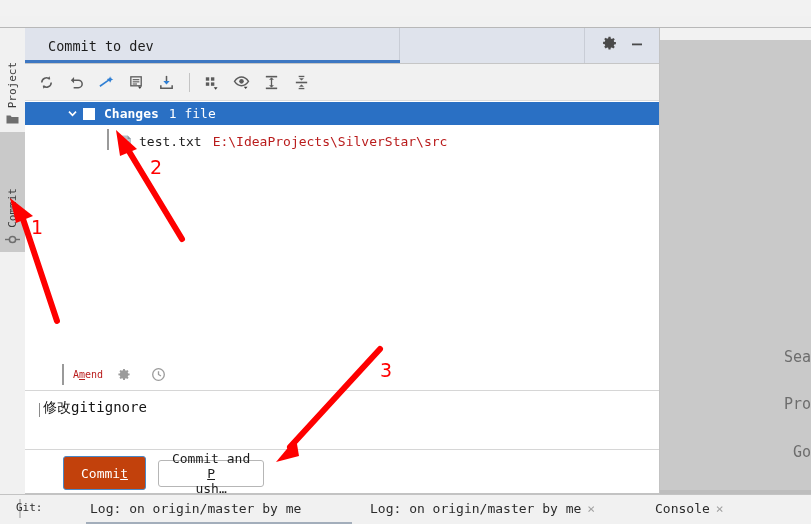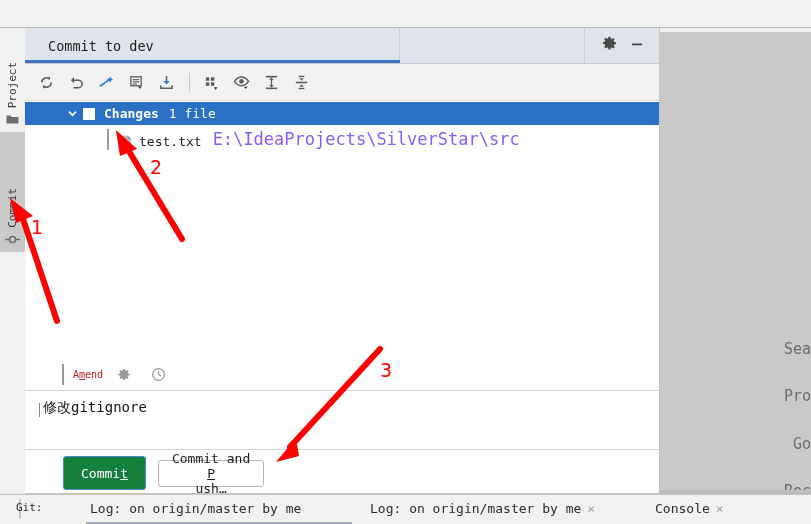--- a/index.html
+++ b/index.html
@@ -49,21 +49,21 @@
                display:flex;align-items:center;color:#ffffff;padding-left:36px;}
   .chev{width:22px;display:flex;align-items:center;justify-content:center;}
   .cb{width:12px;height:12px;border:1px solid #ffffff;background:#ffffff;box-sizing:border-box;}
   .cb-dark{width:12px;height:12px;border:1px solid #9a9a9a;background:#ffffff;box-sizing:border-box;}
   .row-changes .txt{font-size:13px;font-weight:bold;margin-left:9px;}
   .row-changes .cnt{font-size:13px;margin-left:10px;font-weight:normal;}
   .row-file{position:absolute;left:0;top:25px;width:635px;height:22px;display:flex;align-items:flex-end;}
   .row-file .cbwrap{margin-left:82px;}
   .file-ico{width:20px;display:flex;align-items:center;justify-content:center;margin-left:6px;}
   .fname{font-size:13px;color:#1d1d1d;margin-left:4px;}
-  .fpath{font-size:17px;color:#8b5cf6;margin-left:11px;}
+  .fpath{font-size:13px;color:#b91c1c;margin-left:11px;}
 
   
   .amend-row{position:absolute;left:0;top:331px;width:635px;height:31px;background:#ffffff;
              display:flex;align-items:center;border-bottom:1px solid #d6d6d6;}
   .amend-row .cbwrap{margin-left:37px;}
   .amend-label{font-size:10px;color:#b91c1c;margin-left:9px;}
   .amend-label u{text-decoration:underline;}
   .amend-ico{width:26px;height:22px;display:flex;align-items:center;justify-content:center;margin-left:8px;}
 
   
@@ -71,30 +71,30 @@
             border-bottom:1px solid #d6d6d6;}
   .msg-caret{position:absolute;left:14px;top:12px;width:1px;height:14px;background:#8a8a8a;}
   .msg-text{position:absolute;left:18px;top:8px;font-size:14px;color:#141414;
             font-family:"DejaVu Sans Mono","Liberation Mono",monospace;}
 
   
   .btn-row{position:absolute;left:0;top:424px;width:635px;height:42px;background:#ffffff;
            display:flex;align-items:center;}
   .btn{height:27px;display:flex;align-items:center;justify-content:center;border-radius:3px;
        font-size:13px;box-sizing:border-box;}
-  .btn-primary{background:#15803d;color:#ffffff;border:1px solid #4a88c7;padding:16px 17px;margin-left:38px;}
+  .btn-primary{background:#c2410c;color:#ffffff;border:1px solid #4a88c7;padding:16px 17px;margin-left:38px;}
   .btn-default{background:#ffffff;color:#1d1d1d;border:1px solid #b6b6b6;padding:0 13px;margin-left:12px;flex-direction:column;}
   .btn u{text-decoration:underline;}
 
   
   .commit-win-border{position:absolute;left:25px;top:477px;width:635px;height:1px;background:#c3c3c3;}
   .commit-win-rborder{position:absolute;left:659px;top:12px;width:1px;height:466px;background:#c3c3c3;}
 
   
-  .right-panel{position:absolute;left:660px;top:16px;width:151px;height:466px;background:#c9c9c9;}
+  .right-panel{position:absolute;left:660px;top:24px;width:151px;height:466px;background:#c9c9c9;}
   .rp-item{position:absolute;right:0;font-size:15px;color:#6d6d6d;white-space:nowrap;
            font-family:"DejaVu Sans Mono","Liberation Mono",monospace;}
   .rp-shadow{position:absolute;left:660px;top:474px;width:151px;height:4px;background:#bdbdbd;}
 
   
   .bottom-bar{position:absolute;left:0;top:478px;width:811px;height:31px;background:#f1f1f1;
               border-top:1px solid #c3c3c3;}
   .bb-edge{position:absolute;left:19px;top:4px;width:2px;height:19px;background:#c3c3c3;}
   .bb-git{position:absolute;left:16px;top:6px;font-size:11px;color:#2c2c2c;}
   .bb-tab{position:absolute;top:6px;font-size:13px;color:#2c2c2c;white-space:nowrap;}

